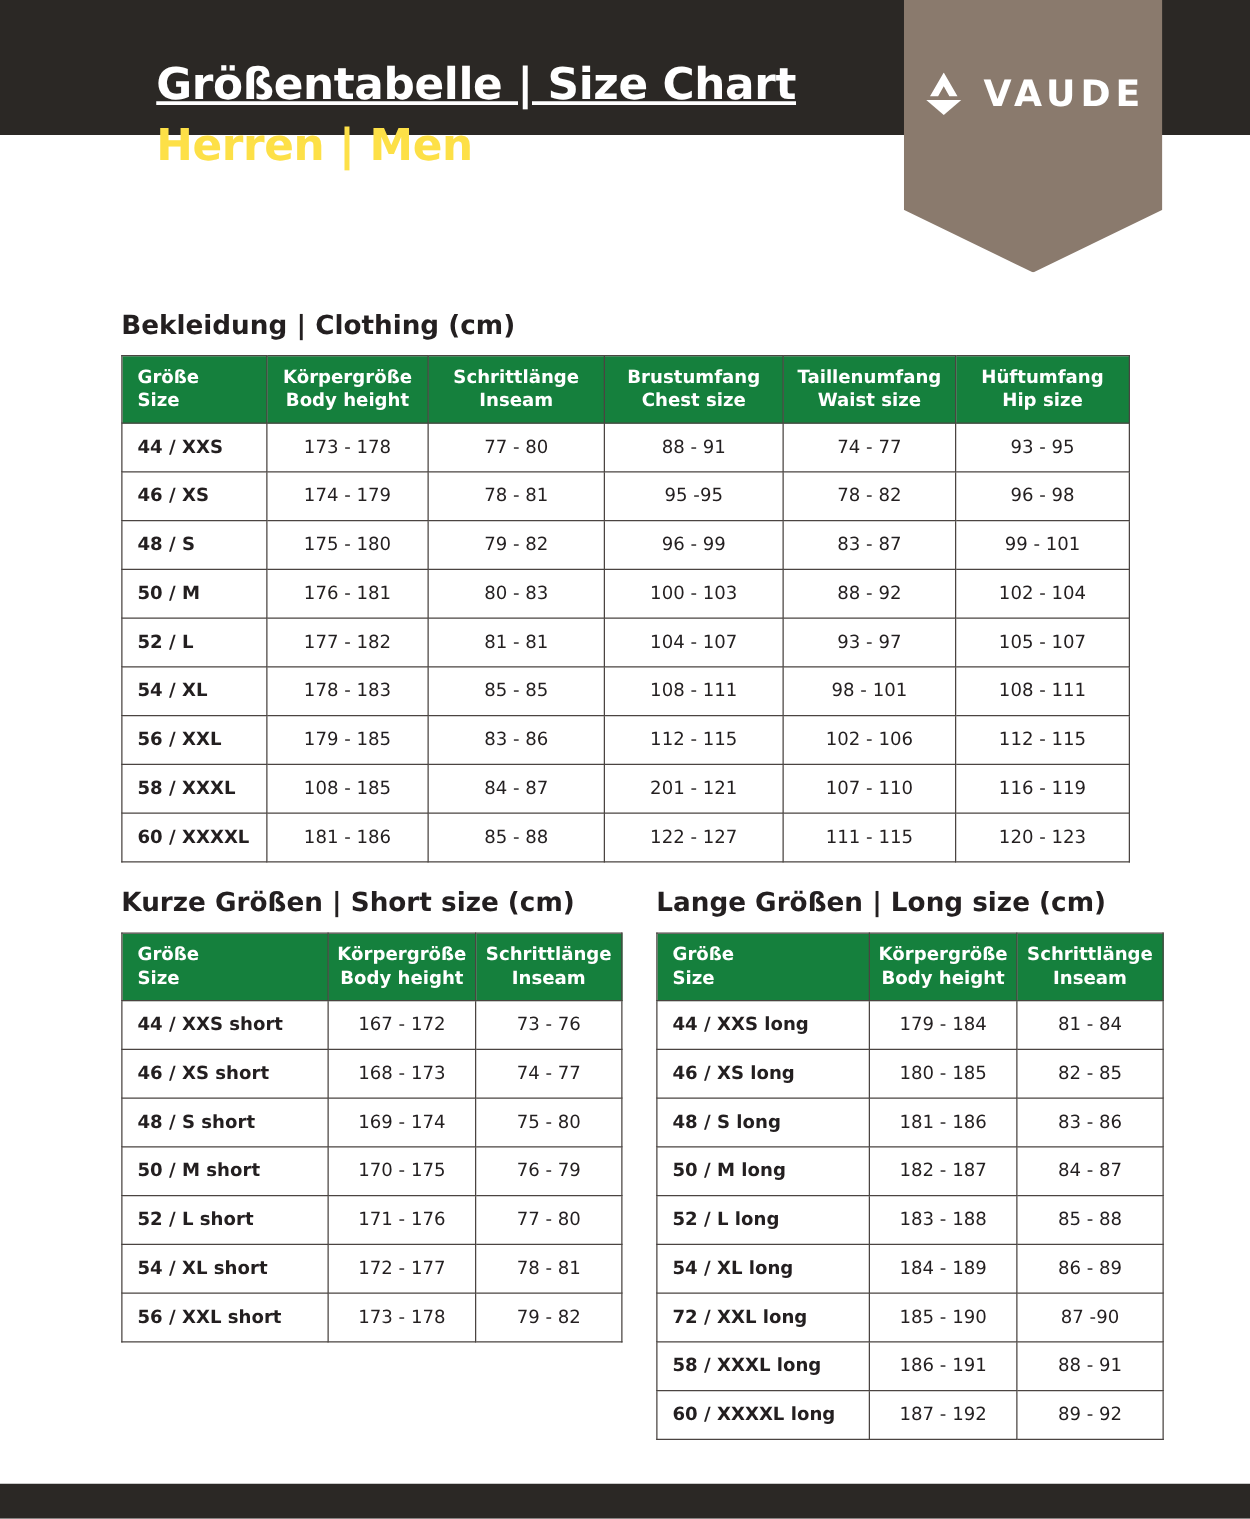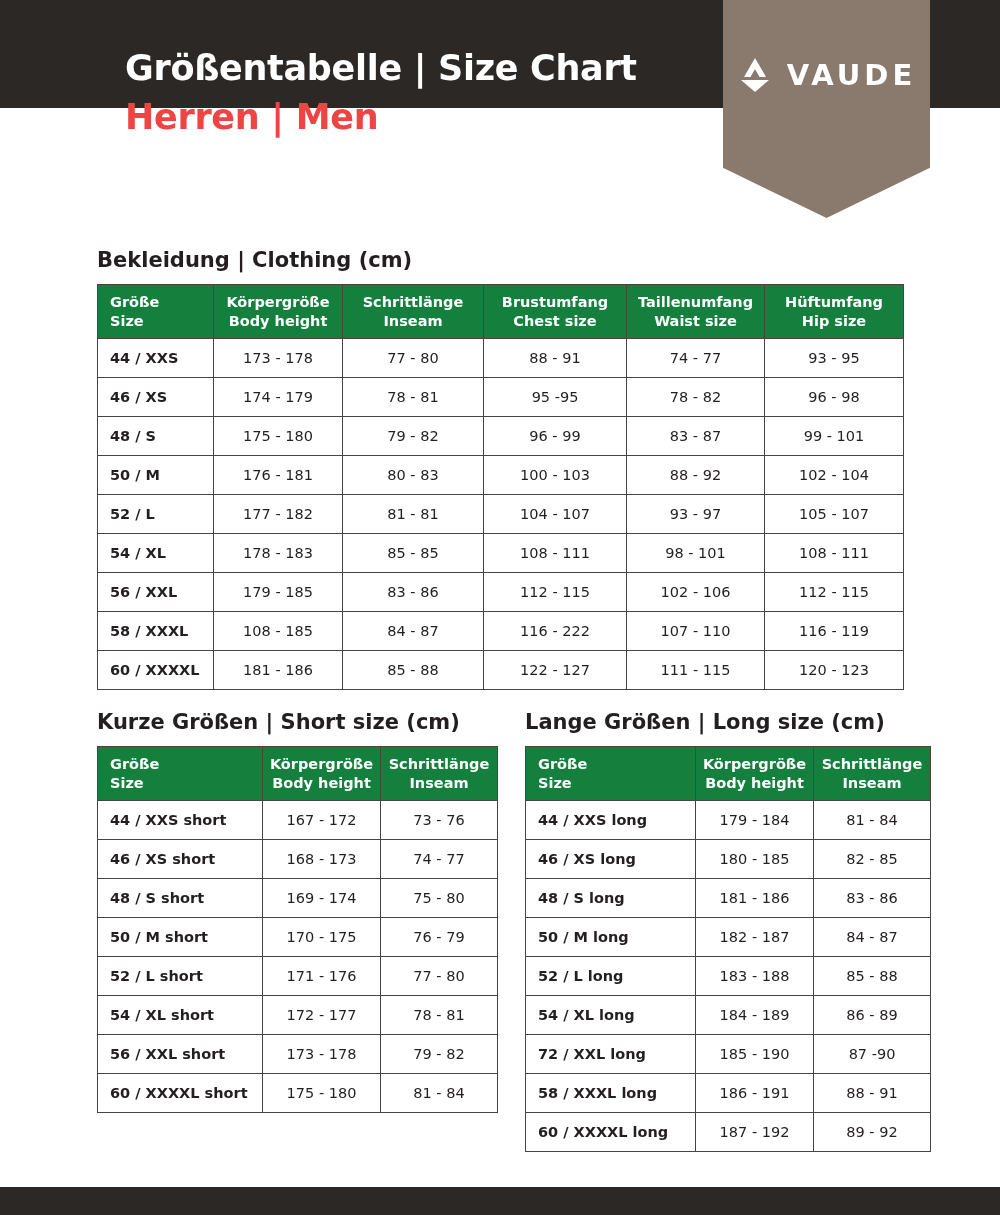--- a/index.html
+++ b/index.html
@@ -28,29 +28,30 @@
     left: 125px;
     top: 50px;
     z-index: 3;
   }
   .title-line1 {
     font-size: 35px;
     font-weight: bold;
     letter-spacing: -0.3px;
     line-height: 1.05;
     white-space: nowrap;
+    text-decoration: underline;
   }
   .title-line2 {
     font-size: 35px;
     font-weight: bold;
     letter-spacing: -0.3px;
     line-height: 1.05;
     margin-top: 12px;
     white-space: nowrap;
-    color: #ef4444;
+    color: #fde047;
   }
 
   
   .brand-flag {
     position: absolute;
     left: 723px;
     top: 0;
     width: 207px;
     height: 218px;
     background: #8a7a6d;
@@ -287,21 +288,21 @@
         <td>179 - 185</td>
         <td>83 - 86</td>
         <td>112 - 115</td>
         <td>102 - 106</td>
         <td>112 - 115</td>
       </tr>
       <tr>
         <td class="size-cell">58 / XXXL</td>
         <td>108 - 185</td>
         <td>84 - 87</td>
-        <td>116 - 222</td>
+        <td>201 - 121</td>
         <td>107 - 110</td>
         <td>116 - 119</td>
       </tr>
       <tr>
         <td class="size-cell">60 / XXXXL</td>
         <td>181 - 186</td>
         <td>85 - 88</td>
         <td>122 - 127</td>
         <td>111 - 115</td>
         <td>120 - 123</td>
@@ -369,25 +370,20 @@
       <tr>
         <td class="size-cell">54 / XL short</td>
         <td>172 - 177</td>
         <td>78 - 81</td>
       </tr>
       <tr>
         <td class="size-cell">56 / XXL short</td>
         <td>173 - 178</td>
         <td>79 - 82</td>
       </tr>
-      <tr>
-        <td class="size-cell">60 / XXXXL short</td>
-        <td>175 - 180</td>
-        <td>81 - 84</td>
-      </tr>
     </tbody>
   </table>
 </div>
 
 <div id="long-section">
   <div class="section-title">Lange Größen | Long size (cm)</div>
   <table id="long-table">
     <colgroup>
       <col style="width:170px">
       <col style="width:118px">

